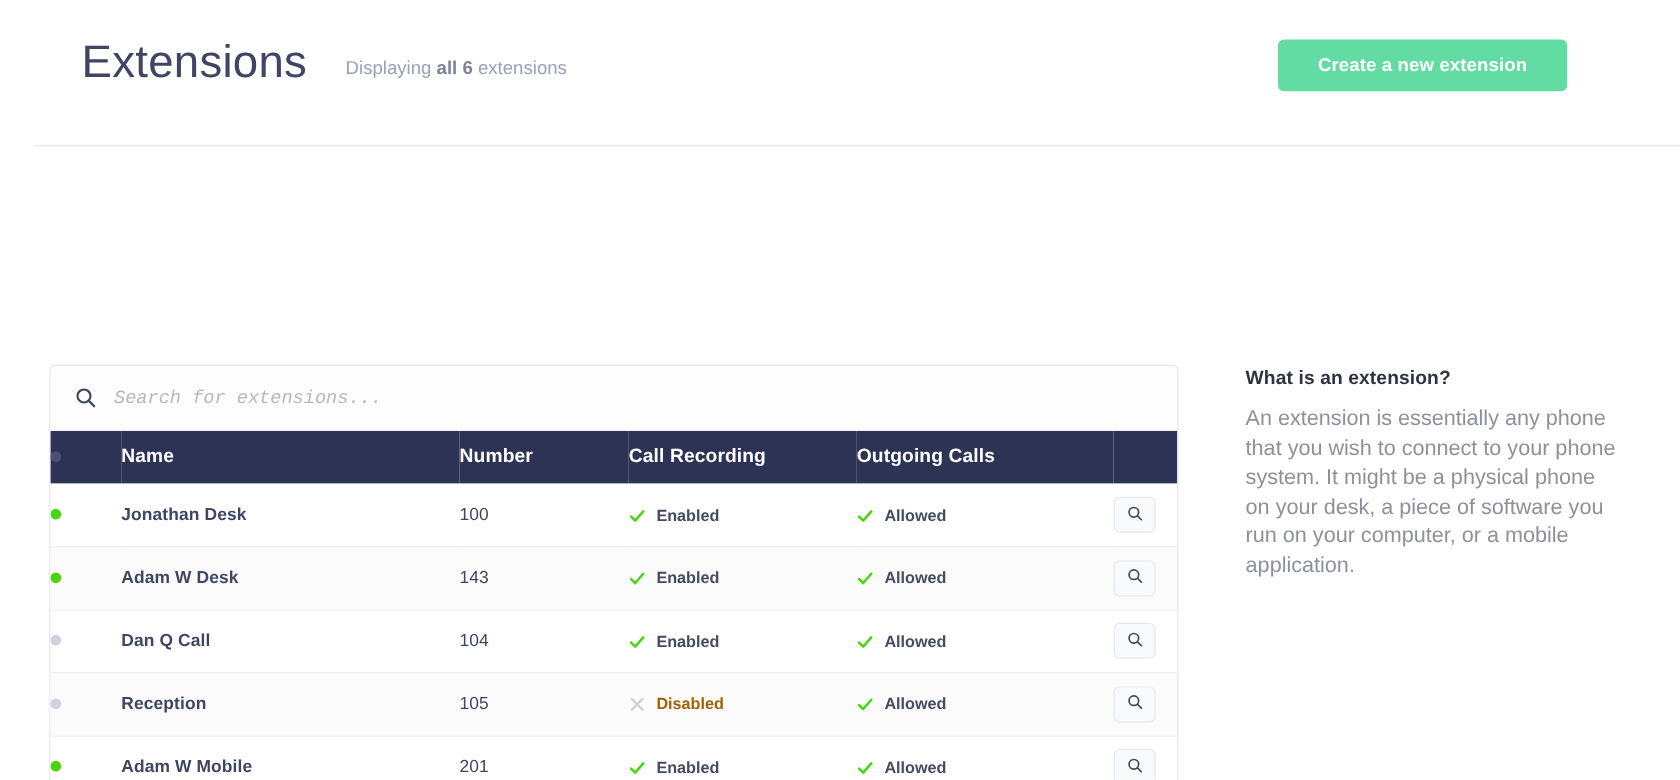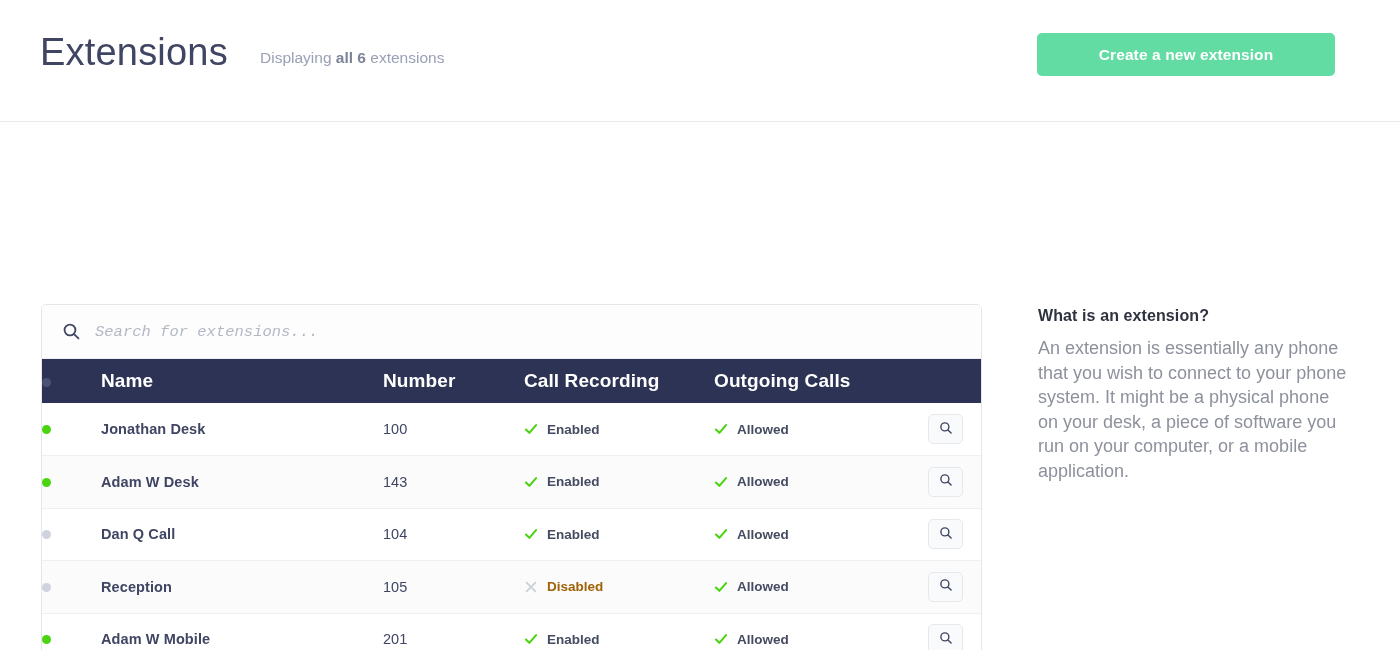--- a/index.html
+++ b/index.html
@@ -17,20 +17,21 @@
     height: 650px;
     overflow: hidden;
   }
 
   
   .topbar {
     position: relative;
     height: 122px;
     border-bottom: 1px solid #e7e9ec;
     background: #ffffff;
+    margin-left: 28px;
   }
   .page-title {
     position: absolute;
     left: 40px;
     top: 29px;
     font-size: 38px;
     font-weight: 300;
     letter-spacing: 0.2px;
     color: #3f4563;
     line-height: 46px;
@@ -46,21 +47,21 @@
     white-space: nowrap;
   }
   .subtitle b {
     font-weight: 700;
     color: #7c8499;
   }
   .create-btn {
     position: absolute;
     left: 1037px;
     top: 33px;
-    width: 298px;
+    width: 241px;
     height: 43px;
     border: none;
     border-radius: 5px;
     background: #63dca4;
     color: #ffffff;
     font-family: "Liberation Sans", sans-serif;
     font-size: 15.5px;
     font-weight: 700;
     letter-spacing: 0.1px;
     cursor: pointer;
@@ -128,21 +129,21 @@
     border-collapse: collapse;
     table-layout: fixed;
   }
   table.ext-table thead tr {
     background: #2d3354;
     height: 44px;
   }
   table.ext-table thead th {
     text-align: left;
     color: #ffffff;
-    font-size: 19px;
+    font-size: 16px;
     font-weight: 700;
     letter-spacing: 0.1px;
     padding: 0;
     vertical-align: middle;
   }
   .col-dot    { width: 59px; }
   .col-name   { width: 282px; }
   .col-number { width: 141px; }
   .col-rec    { width: 190px; }
   .col-out    { width: 214px; }
@@ -191,21 +192,21 @@
     font-size: 15px;
     color: #2d3354;
     letter-spacing: 0.1px;
   }
   .cell-number {
     font-size: 14.5px;
     color: #3f4563;
   }
   .flag {
     display: flex;
-    align-items: center;
+    align-items: flex-end;
     gap: 9px;
     font-size: 13.5px;
     font-weight: 700;
   }
   .flag.yes { color: #454b61; }
   .flag.no  { color: #a16207; }
   .flag .tick {
     display: inline-block;
     width: 14px;
     height: 14px;

